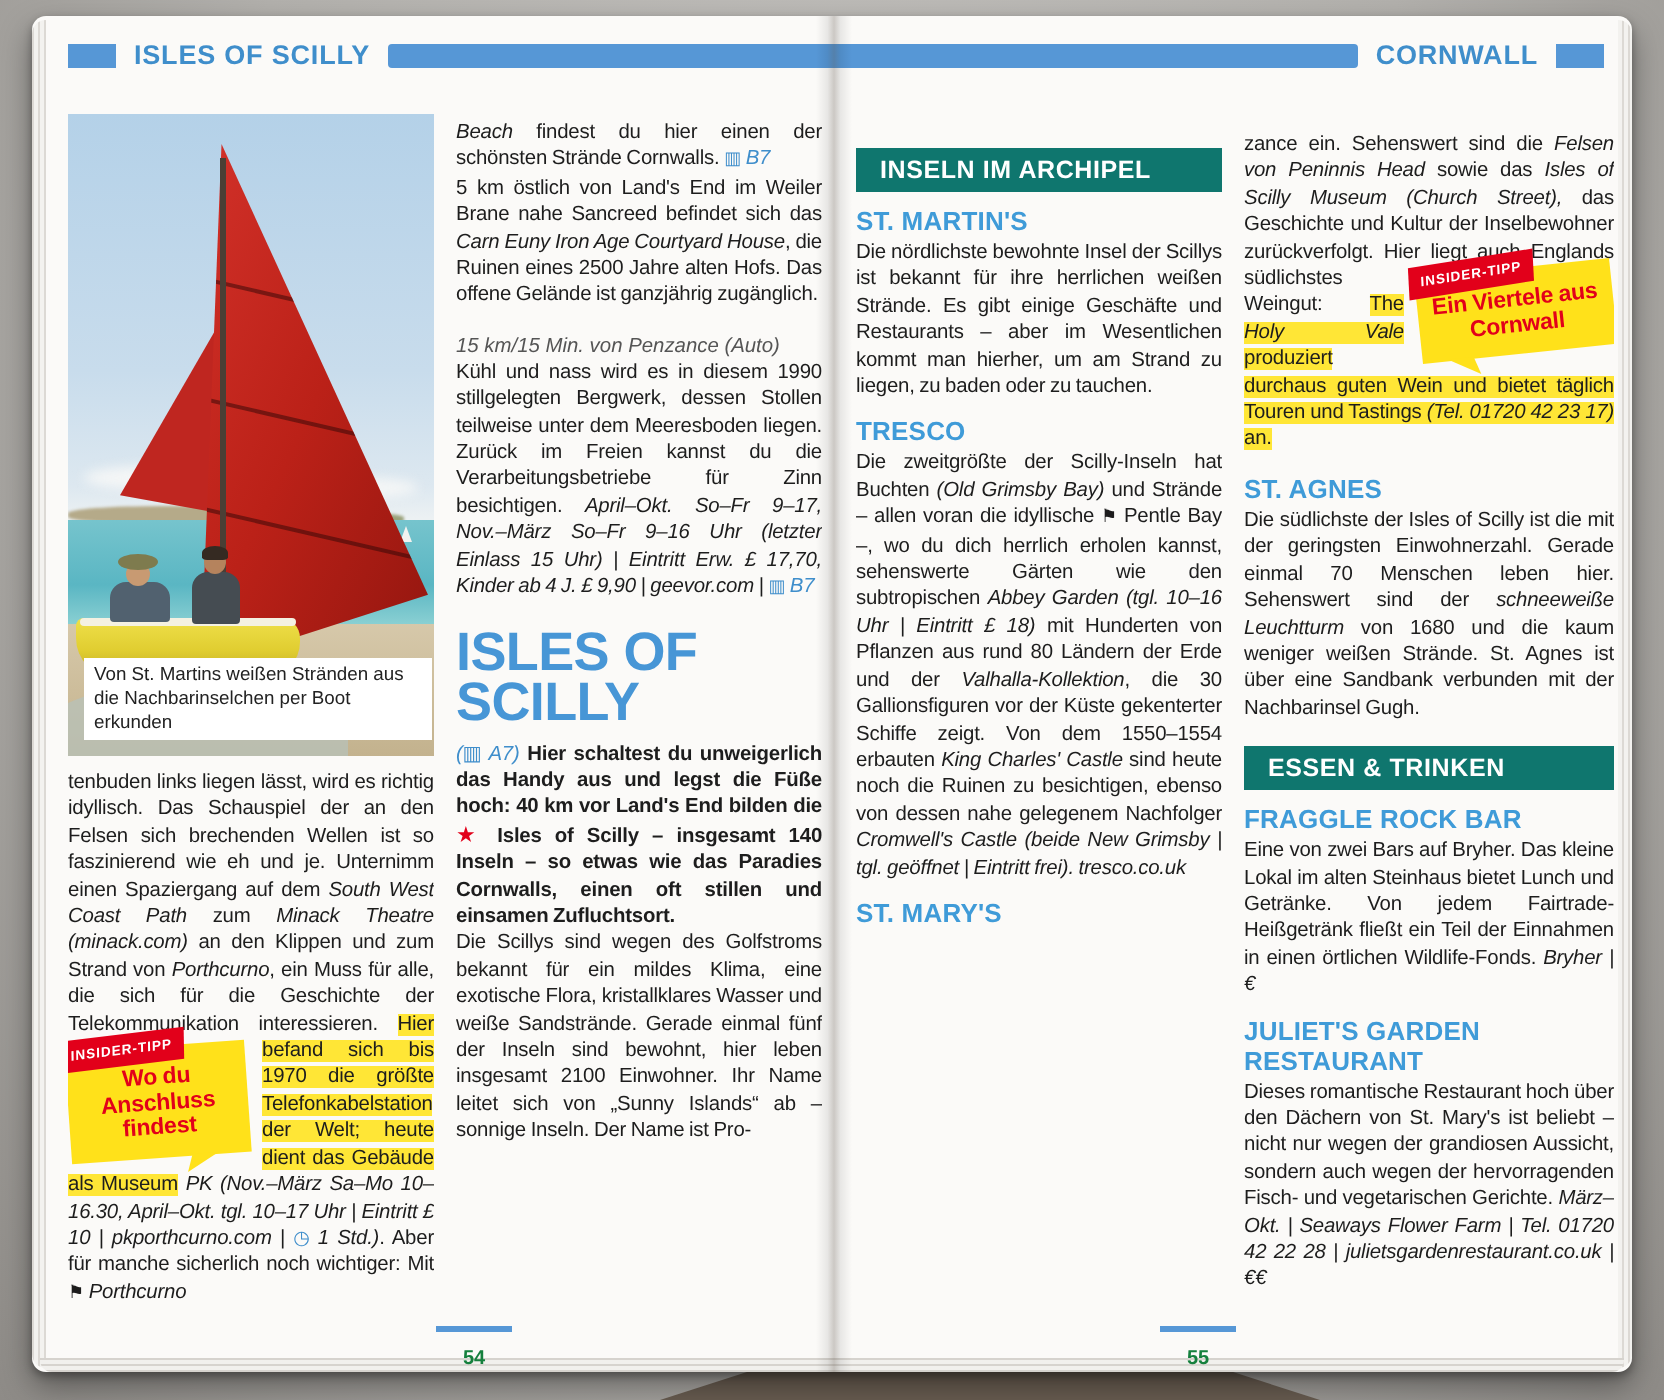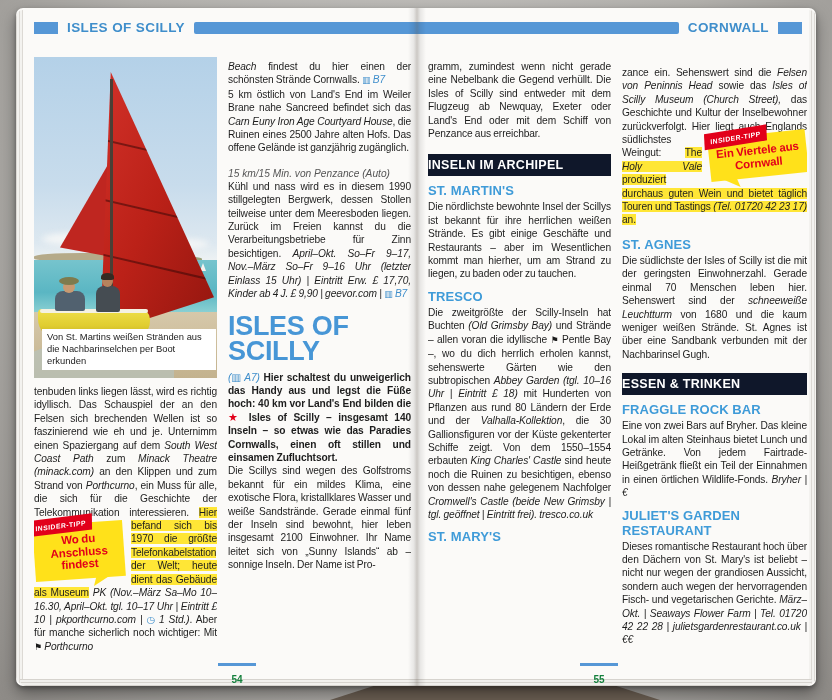--- a/index.html
+++ b/index.html
@@ -50,22 +50,22 @@
   .r-hl{background:#ffe636;}
   .r-hl-i{background:#ffe636;font-style:italic;}
   .r-blue-i{color:#3f8ecb;font-style:italic;}
   .r-icon-map{color:#3f8ecb;font-family:"DejaVu Sans",sans-serif;font-style:normal;font-size:9px;}
   .r-icon-clock{color:#3f8ecb;font-family:"DejaVu Sans",sans-serif;font-style:normal;font-size:9.5px;}
   .r-icon-star{color:#e2001a;font-family:"DejaVu Sans",sans-serif;font-size:11px;}
   .r-icon-flag{color:#1c1c1c;font-family:"DejaVu Sans",sans-serif;font-size:9px;}
 
   
   .sub{margin:0 0 2px 0;color:#3f9bd8;font-weight:bold;font-size:13px;letter-spacing:.1px;}
-  .banner{background:#0f172a;color:#fff;font-weight:bold;font-size:12.5px;letter-spacing:.3px;
-    padding:4px 8px 4px 0;margin:0 0 7px 0;}
+  .banner{background:#0f766e;color:#fff;font-weight:bold;font-size:12.5px;letter-spacing:.3px;
+    padding:4px 8px 4px 12px;margin:0 0 7px 0;}
   .poi-head{display:flex;align-items:center;gap:5px;margin:0 0 2px 0;}
   .poi-num{background:#4a94d4;color:#fff;font-weight:bold;font-size:8.5px;width:14px;height:13px;
     display:flex;align-items:center;justify-content:center;flex:0 0 auto;}
   .poi-title{color:#3f8ecb;font-weight:bold;font-size:11.8px;letter-spacing:.1px;}
   .poi-icon{font-family:"DejaVu Sans",sans-serif;font-size:10px;color:#1c1c1c;}
   .subtitle{margin:0;font-style:italic;color:#555;font-size:10.2px;line-height:13px;}
   .bighead{color:#4796d6;font-weight:bold;font-size:27px;line-height:25px;letter-spacing:-.3px;
     margin:12px 0 7px 0;}
 
   
@@ -200,21 +200,20 @@
   </div>
 
   <div class="page page-right">
     <div class="hdr">
       <span class="hdr-bar"></span>
       <span class="hdr-txt">CORNWALL</span>
       <span class="hdr-sq"></span>
     </div>
 
     <div class="col colC" style="left:12px;">
-      <p class="body"><span><span>gramm, zumindest wenn nicht gerade eine Nebelbank die Gegend verhüllt. Die Isles of Scilly sind entweder mit dem Flugzeug ab Newquay, Exeter oder Land's End oder mit dem Schiff von Penzance aus erreichbar.</span></span></p>
       <div class="gap" style="height:14px;"></div>
       <div class="banner">INSELN IM ARCHIPEL</div>
       <div class="sub">ST. MARTIN'S</div>
       <p class="body"><span><span>Die nördlichste bewohnte Insel der Scillys ist bekannt für ihre herrlichen weißen Strände. Es gibt einige Geschäfte und Restaurants – aber im Wesentlichen kommt man hierher, um am Strand zu liegen, zu baden oder zu tauchen.</span></span></p>
       <div class="gap"></div>
       <div class="sub">TRESCO</div>
       <p class="body"><span><span>Die zweitgrößte der Scilly-Inseln hat Buchten </span><span class="r-i">(Old Grimsby Bay)</span><span> und Strände – allen voran die idyllische </span><span class="r-icon-flag">⚑</span><span> Pentle Bay –, wo du dich herrlich erholen kannst, sehenswerte Gärten wie den subtropischen </span><span class="r-i">Abbey Garden (tgl. 10–16 Uhr | Eintritt £ 18)</span><span> mit Hunderten von Pflanzen aus rund 80 Ländern der Erde und der </span><span class="r-i">Valhalla-Kollektion</span><span>, die 30 Gallionsfiguren vor der Küste gekenterter Schiffe zeigt. Von dem 1550–1554 erbauten </span><span class="r-i">King Charles' Castle</span><span> sind heute noch die Ruinen zu besichtigen, ebenso von dessen nahe gelegenem Nachfolger </span><span class="r-i">Cromwell's Castle (beide New Grimsby | tgl. geöffnet | Eintritt frei). tresco.co.uk</span></span></p>
       <div class="gap"></div>
       <div class="sub">ST. MARY'S</div>
     </div>

